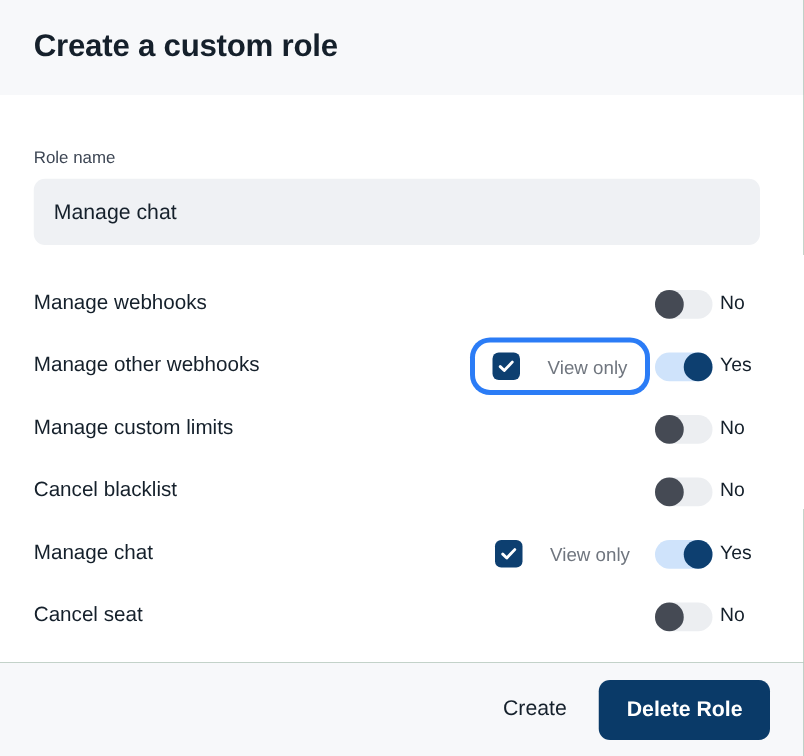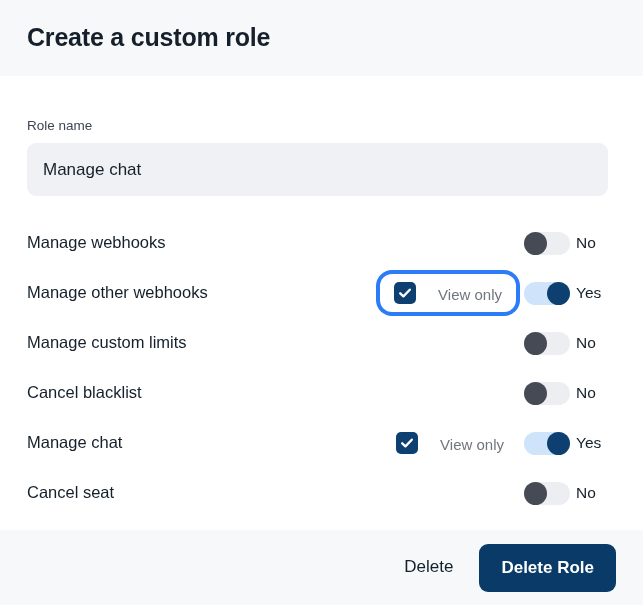--- a/index.html
+++ b/index.html
@@ -300,17 +300,17 @@
               </div>
               <span class="toggle-text">No</span>
             </div>
           </div>
         </div>
       </div>
 
   </div>
 
   <div class="dialog-footer">
-    <button class="btn-cancel">Delete</button>
+    <button class="btn-cancel">Create</button>
     <button class="btn-primary">Delete Role</button>
   </div>
 
 </div>
 
 </body></html>

